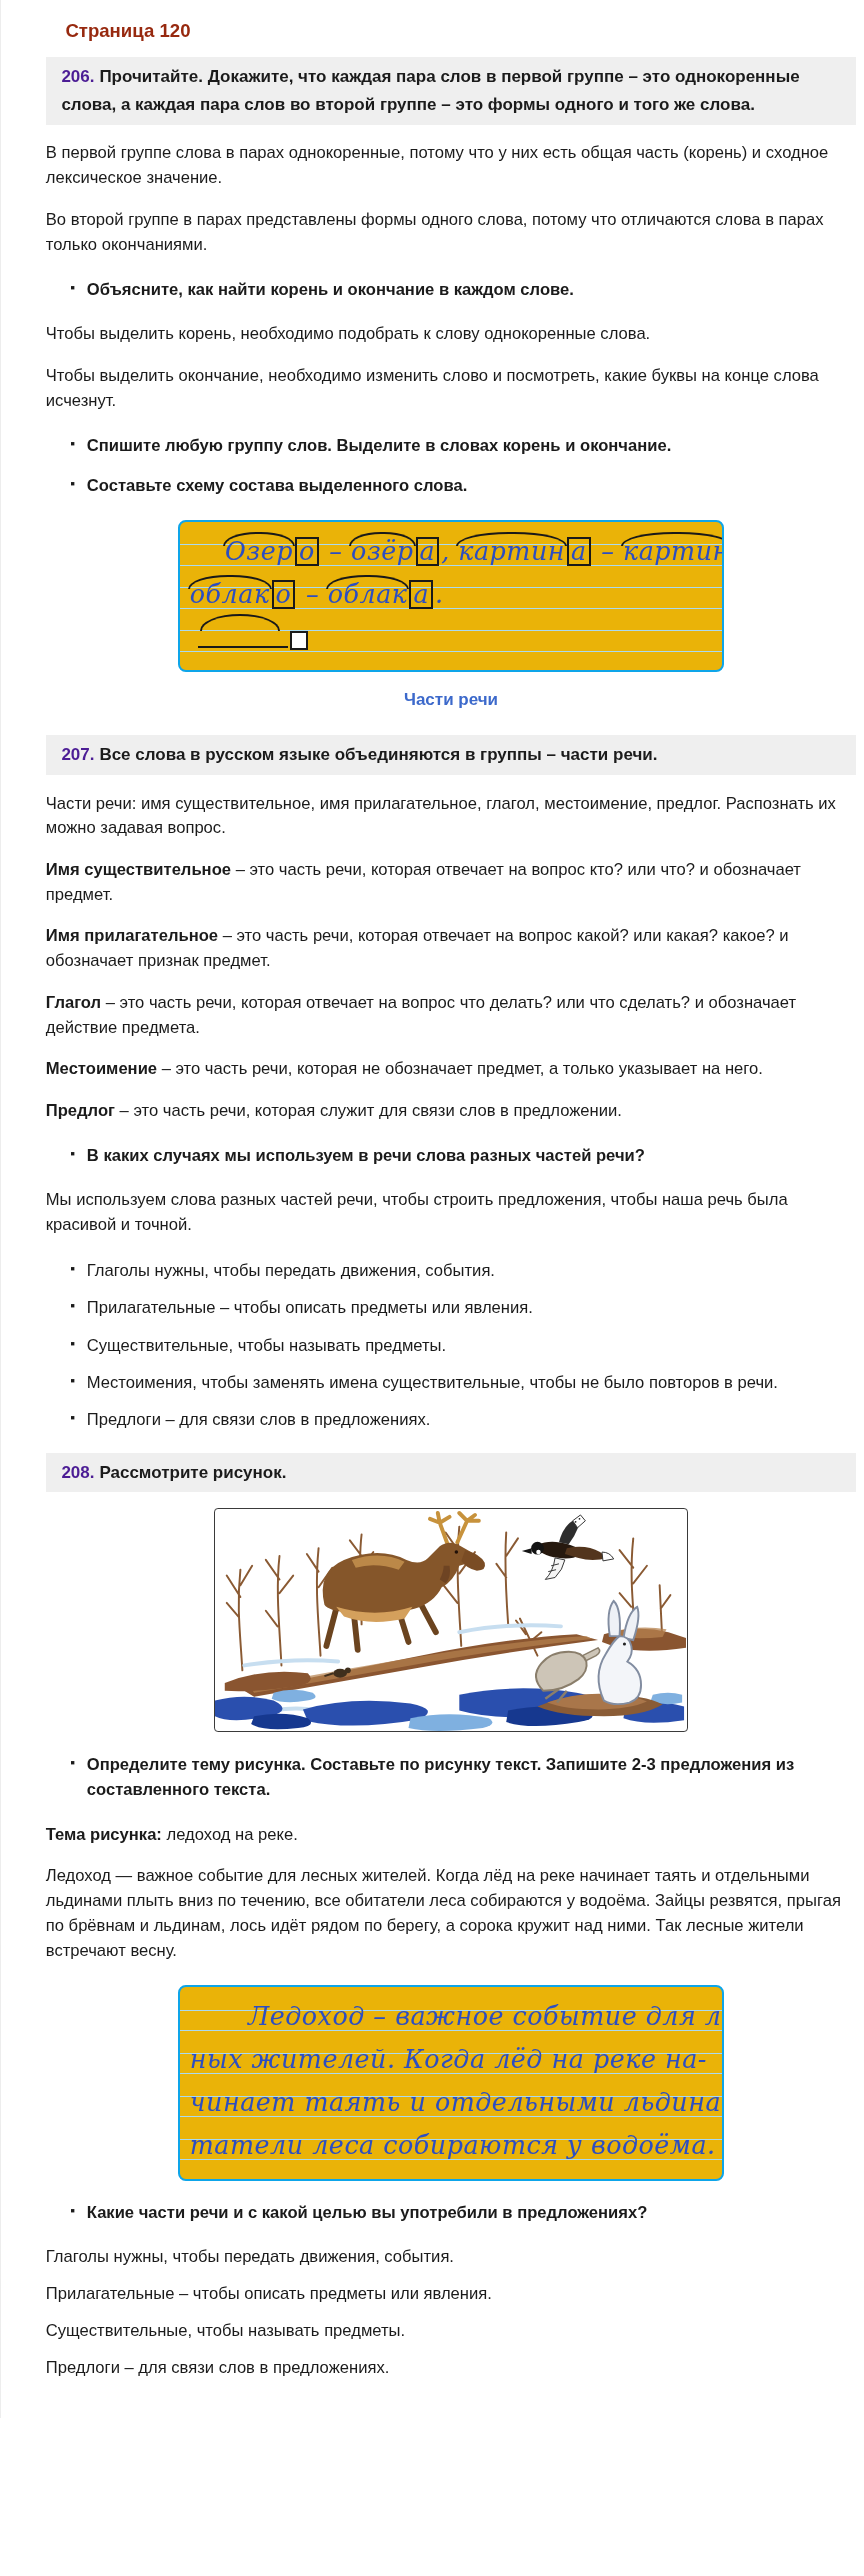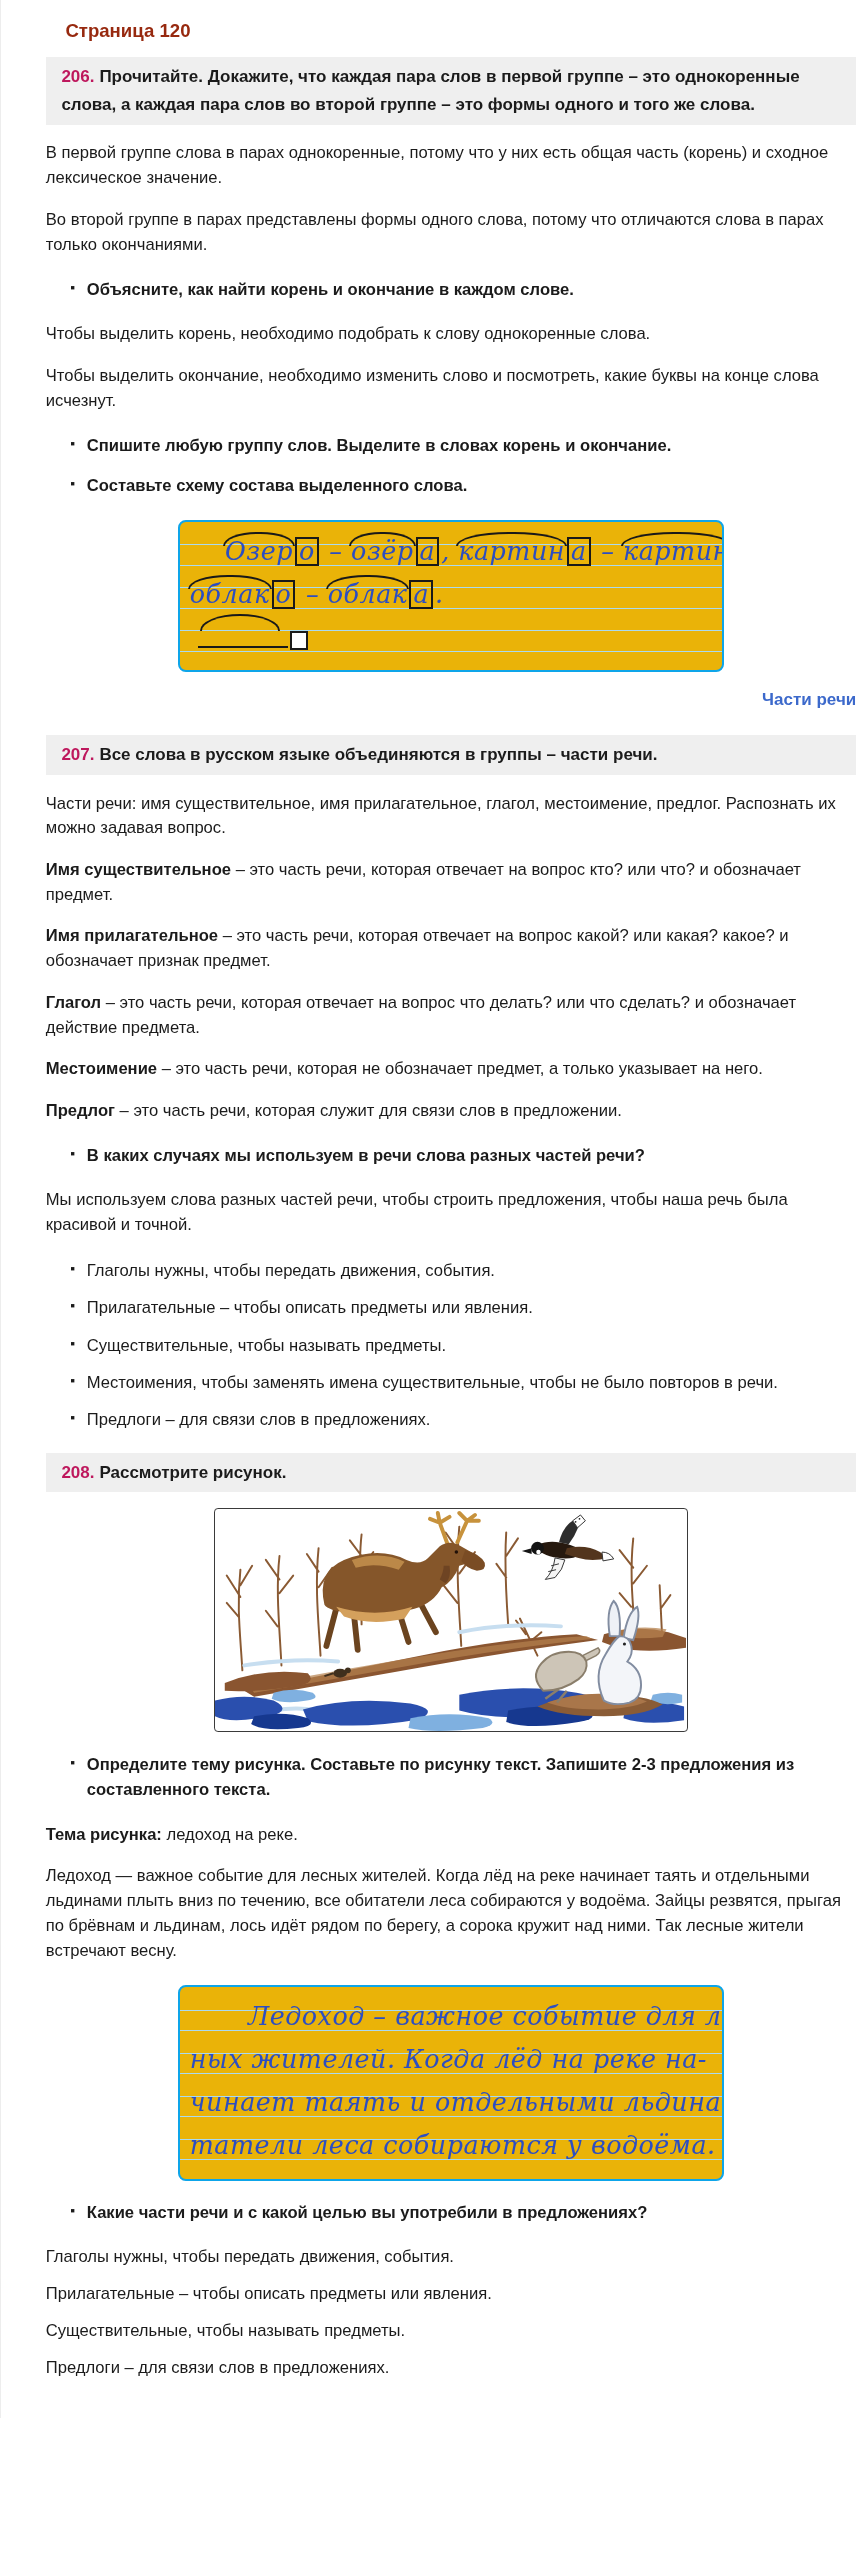--- a/index.html
+++ b/index.html
@@ -20,41 +20,41 @@
     margin:13.7px 0 15.6px 19.6px;
   }
   .task-header{
     background:#efefef;
     padding:5.9px 15.6px;
     font-weight:bold;
     font-size:17px;
     line-height:1.64;
     margin:13.7px 0 9.8px 0;
   }
-  .task-num{color:#be185d;margin-right:4.9px;}
+  .task-num{color:#4c1d95;margin-right:4.9px;}
   p{margin:16.6px 0;line-height:1.5;}
   p.tight{margin:12.7px 0;line-height:1.45;}
   b.lead{font-weight:bold;text-align:right;}
   ul.q,ul.b{list-style:none;margin:19.6px 0;padding:0;}
   ul.q li,ul.b li{
     position:relative;
     padding-left:41px;
     margin:13.7px 0;
     line-height:1.55;
   }
   ul.q li{font-weight:bold;}
   ul.b li{margin:11.7px 0;}
   ul.q li::before,ul.b li::before{
     content:"▪";
     position:absolute;
     left:24.4px;
     top:0;
     font-size:13.7px;
   }
-  .center-link-wrap{text-align:right;margin:17.6px 0 25.4px 0;}
+  .center-link-wrap{text-align:center;margin:17.6px 0 25.4px 0;}
   a.topic-link{
     color:#3c69cb;
     font-weight:bold;
     font-size:17px;
     text-decoration:none;
   }
   
   .hw{
     width:546px;
     box-sizing:border-box;

